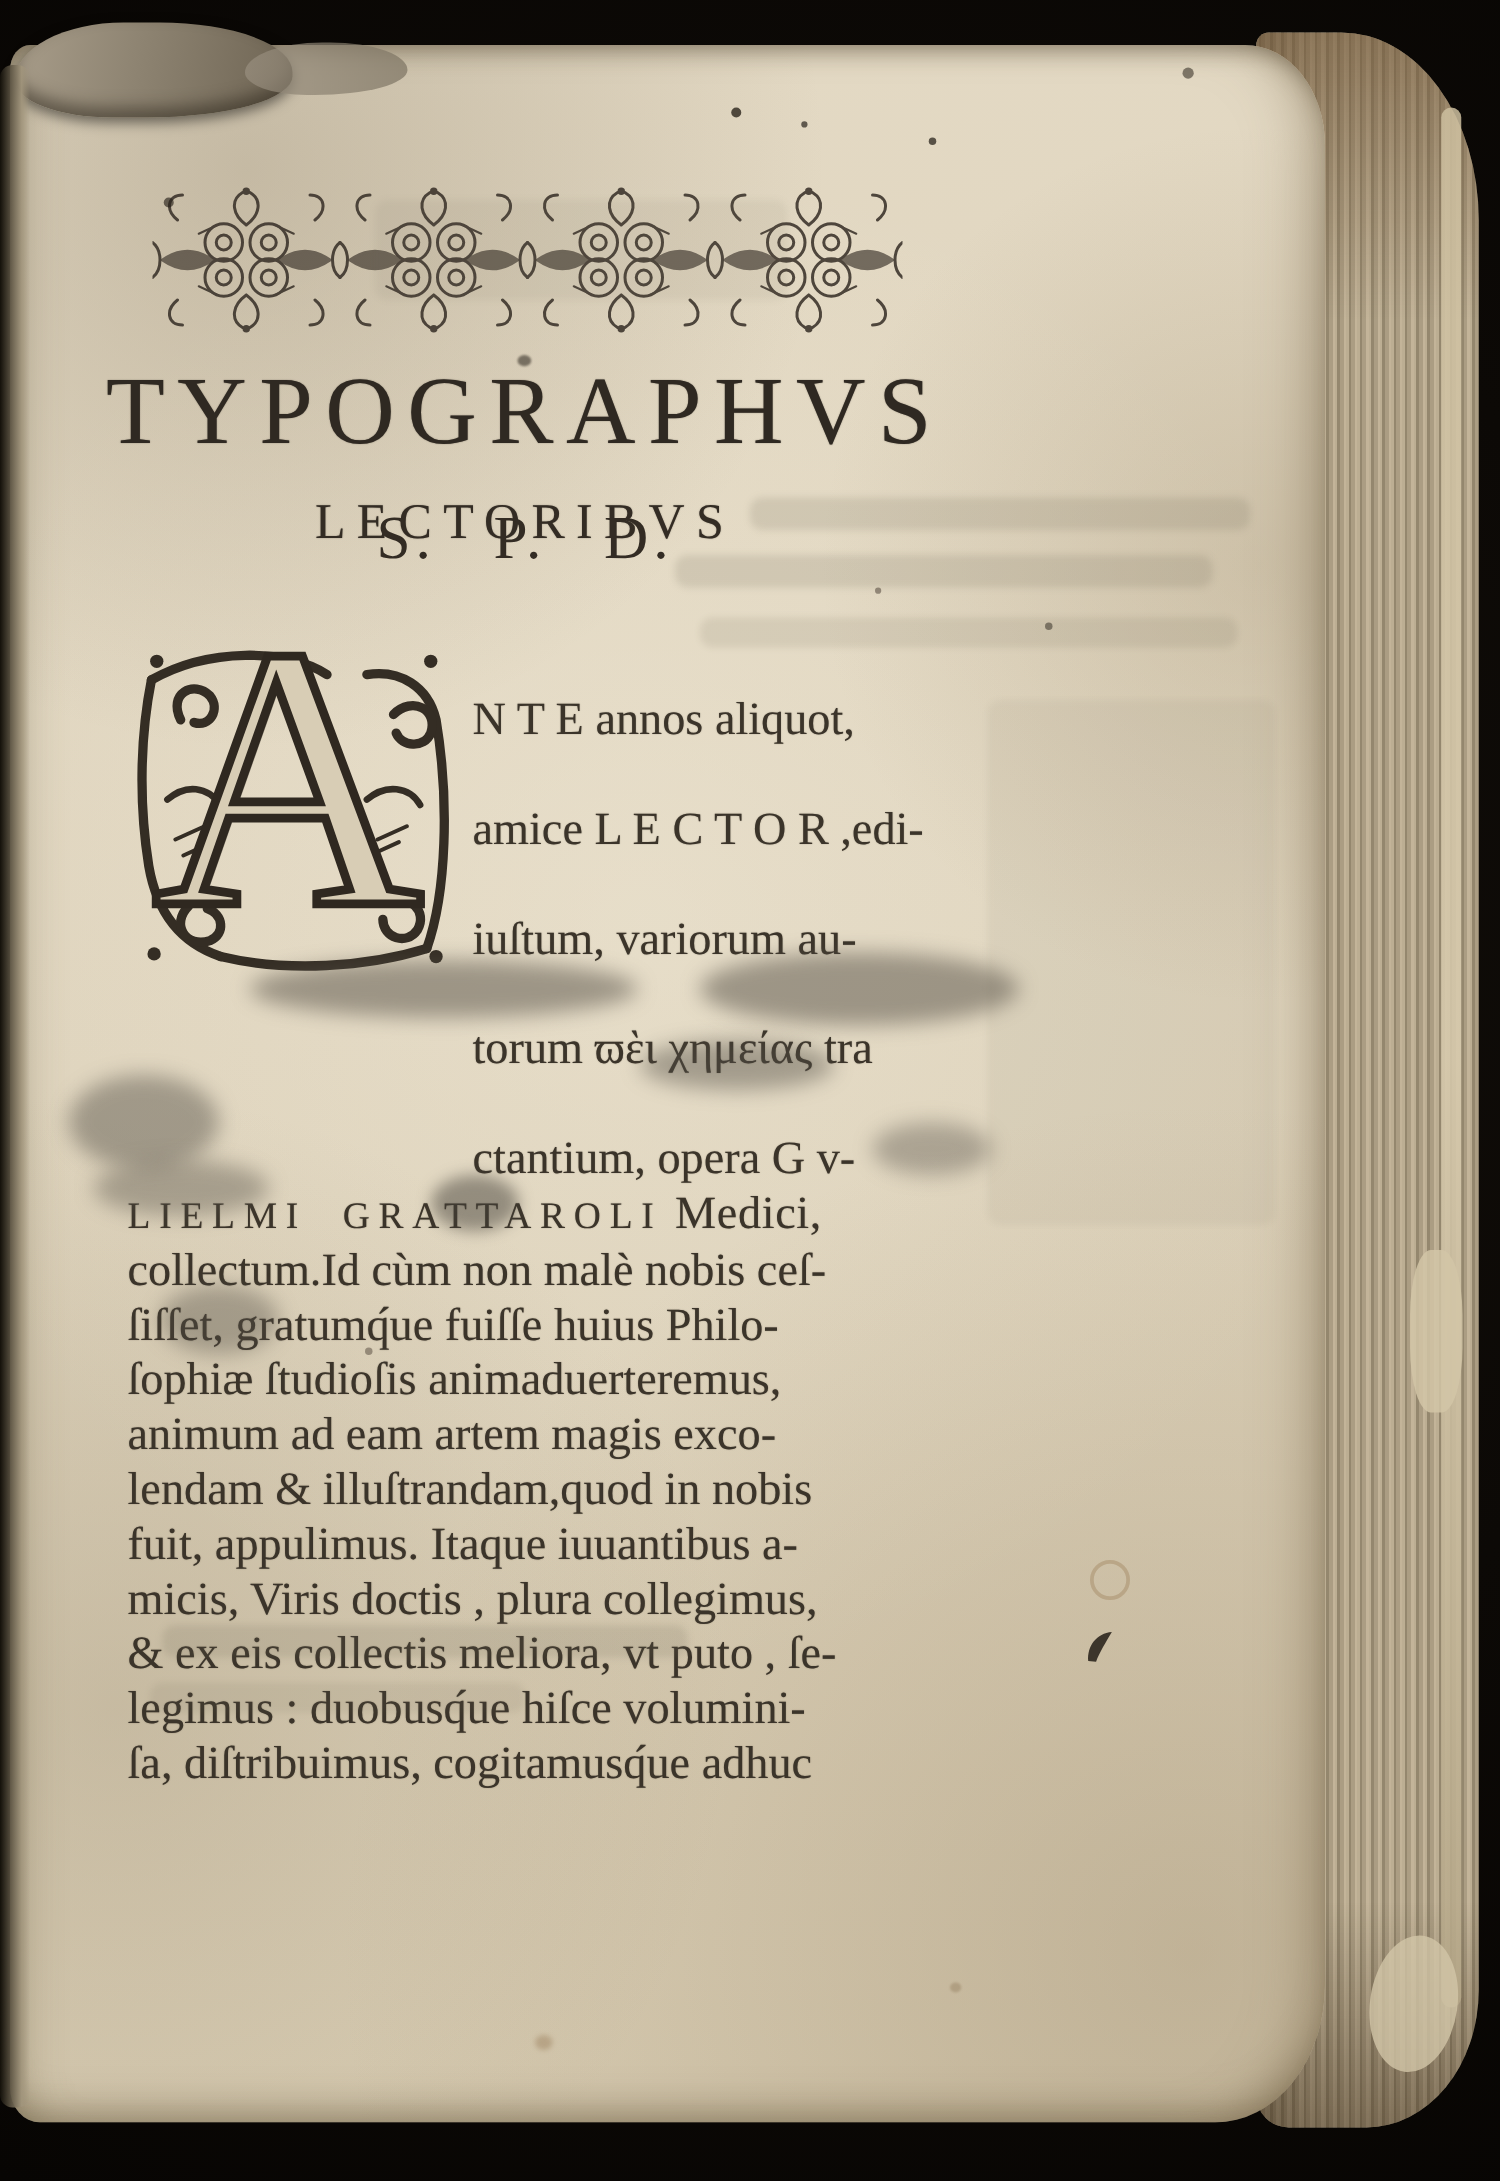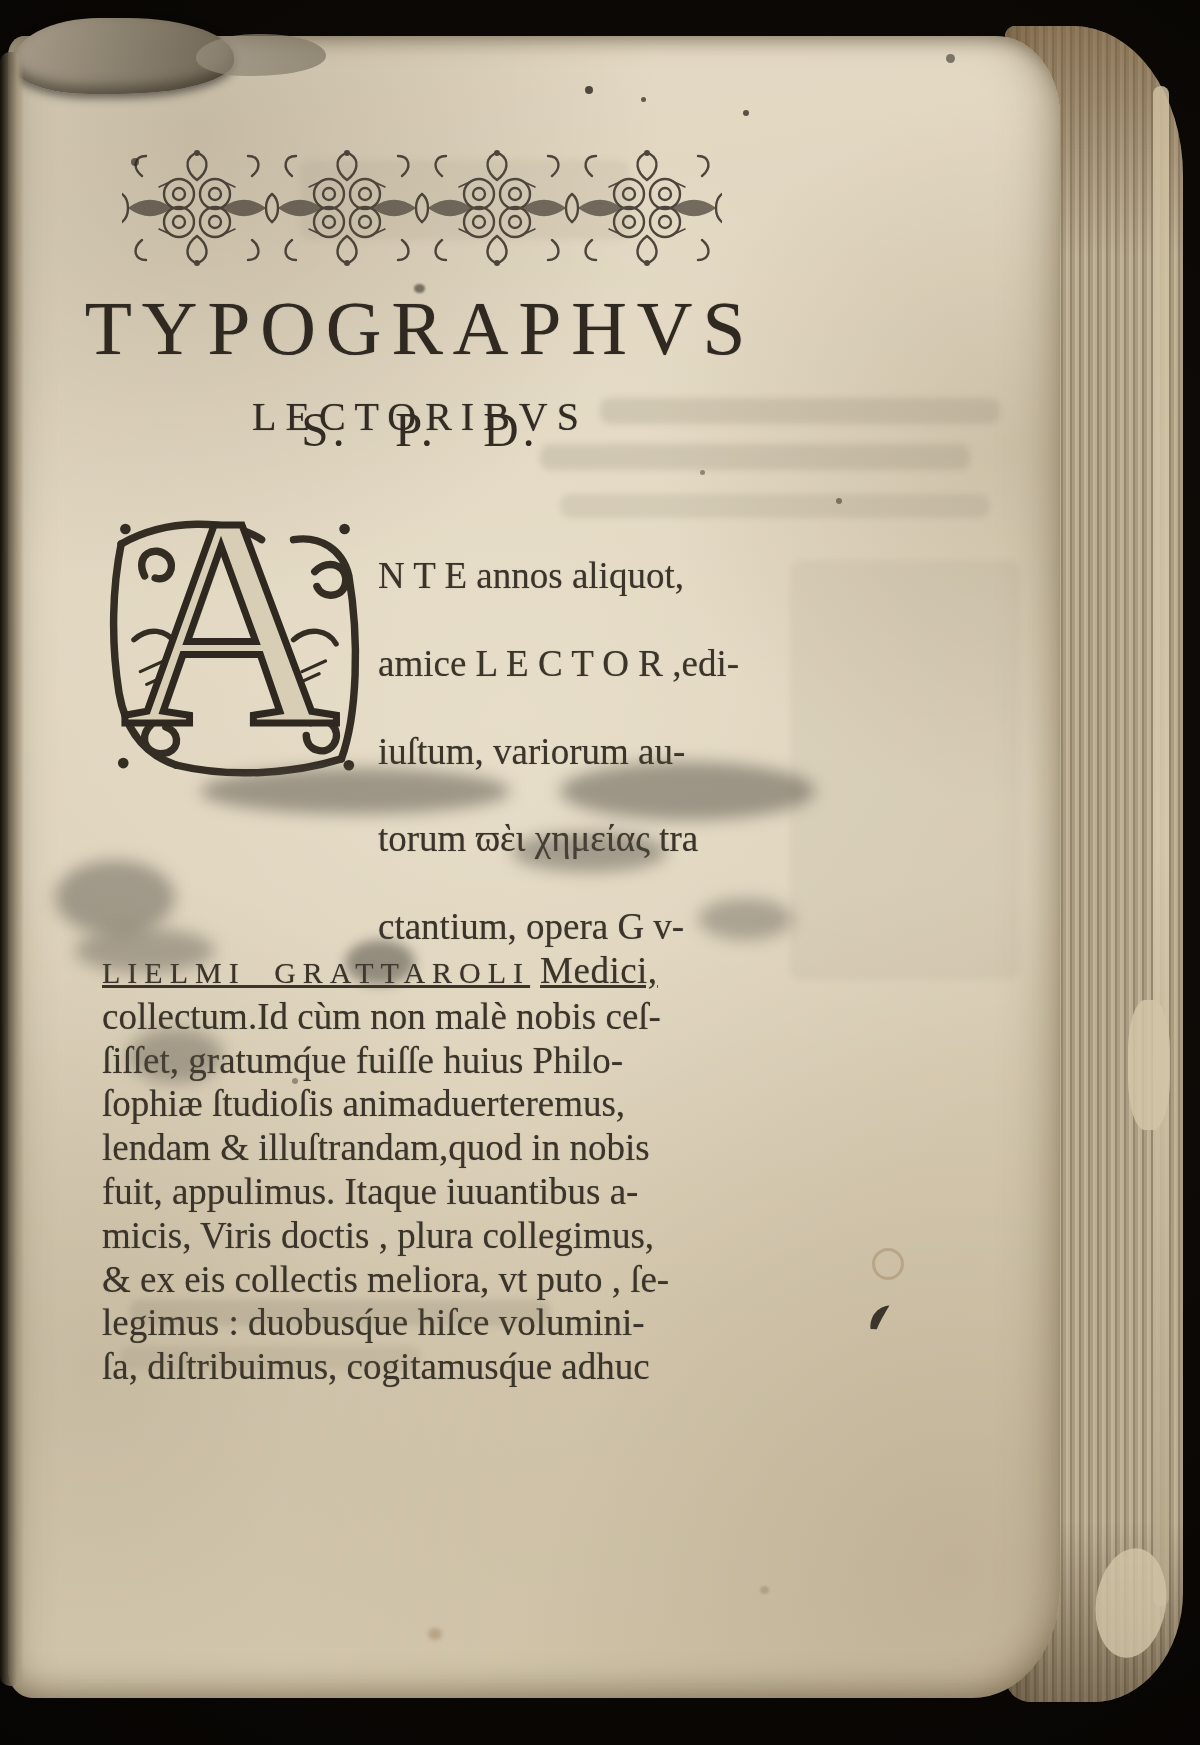--- a/index.html
+++ b/index.html
@@ -50,21 +50,21 @@
     text-shadow:0 0 1px rgba(42,35,26,.6);}
   .subtitle{position:absolute;left:70px;top:388px;width:700px;text-align:center;
     font-size:40px;line-height:58px;letter-spacing:9px;color:#332c24;white-space:nowrap;
     text-shadow:0 0 1px rgba(42,35,26,.55);}
   .salutation{position:absolute;left:70px;top:406px;width:700px;text-align:center;
     font-size:49px;line-height:48px;letter-spacing:4px;word-spacing:30px;color:#332c24;white-space:nowrap;}
   .body{position:absolute;left:102px;top:510px;width:680px;font-size:37px;line-height:43.8px;
     color:#3b342a;text-shadow:0 0 1px rgba(50,42,30,.45);}
   .line{white-space:nowrap;}
   .line.ind{margin-left:276px;margin-top:44px;}
-  .caps-line{font-size:30px;letter-spacing:7px;word-spacing:14px;text-decoration:underline;}
+  .caps-line{font-size:30px;letter-spacing:7px;word-spacing:14px;}
   .caps-line .rest{font-size:37px;letter-spacing:.5px;word-spacing:0;margin-left:10px;}
   .dropcap{position:absolute;left:0px;top:2px;width:266px;height:260px;}
   .dropcap svg{position:absolute;inset:0;}
   .dropcap .letter{position:absolute;left:20px;top:-40px;font-size:300px;line-height:300px;
     color:#d8cdb5;-webkit-text-stroke:7px #2f2820;
     text-shadow:3px 3px 0 rgba(47,40,32,.35), -1px -1px 0 rgba(47,40,32,.35);}
   
   .decor{position:absolute;inset:0;z-index:4;pointer-events:none;}
   .smudge{position:absolute;border-radius:50%;filter:blur(8px);}
   .speck{position:absolute;border-radius:50%;}
@@ -155,20 +155,21 @@
       <div class="line ind">amice L E C T O R ,edi-</div>
       <div class="line ind">iuſtum, variorum au-</div>
       <div class="line ind">torum ϖὲι χημείας tra</div>
       <div class="line ind">ctantium, opera G v-</div>
 
       <div class="line caps-line"><span>LIELMI GRATTAROLI</span><span class="rest">Medici,</span></div>
 
       <div class="line">collectum.Id cùm non malè nobis ceſ-</div>
       <div class="line">ſiſſet, gratumq́ue fuiſſe huius Philo-</div>
       <div class="line">ſophiæ ſtudioſis animaduerteremus,</div>
+      <div class="line">animum ad eam artem  magis exco-</div>
       <div class="line">lendam &amp; illuſtrandam,quod in nobis</div>
       <div class="line">fuit, appulimus. Itaque iuuantibus a-</div>
       <div class="line">micis, Viris doctis , plura collegimus,</div>
       <div class="line">&amp; ex eis collectis meliora, vt puto , ſe-</div>
       <div class="line">legimus : duobusq́ue  hiſce volumini-</div>
       <div class="line">ſa, diſtribuimus, cogitamusq́ue adhuc</div>
     </div>
 
     <svg class="leaf" width="30" height="26">
       <path d="M2,22 C4,10 14,2 26,4 C20,10 12,18 8,24 Z" fill="#2c261e" opacity=".9"></path>

